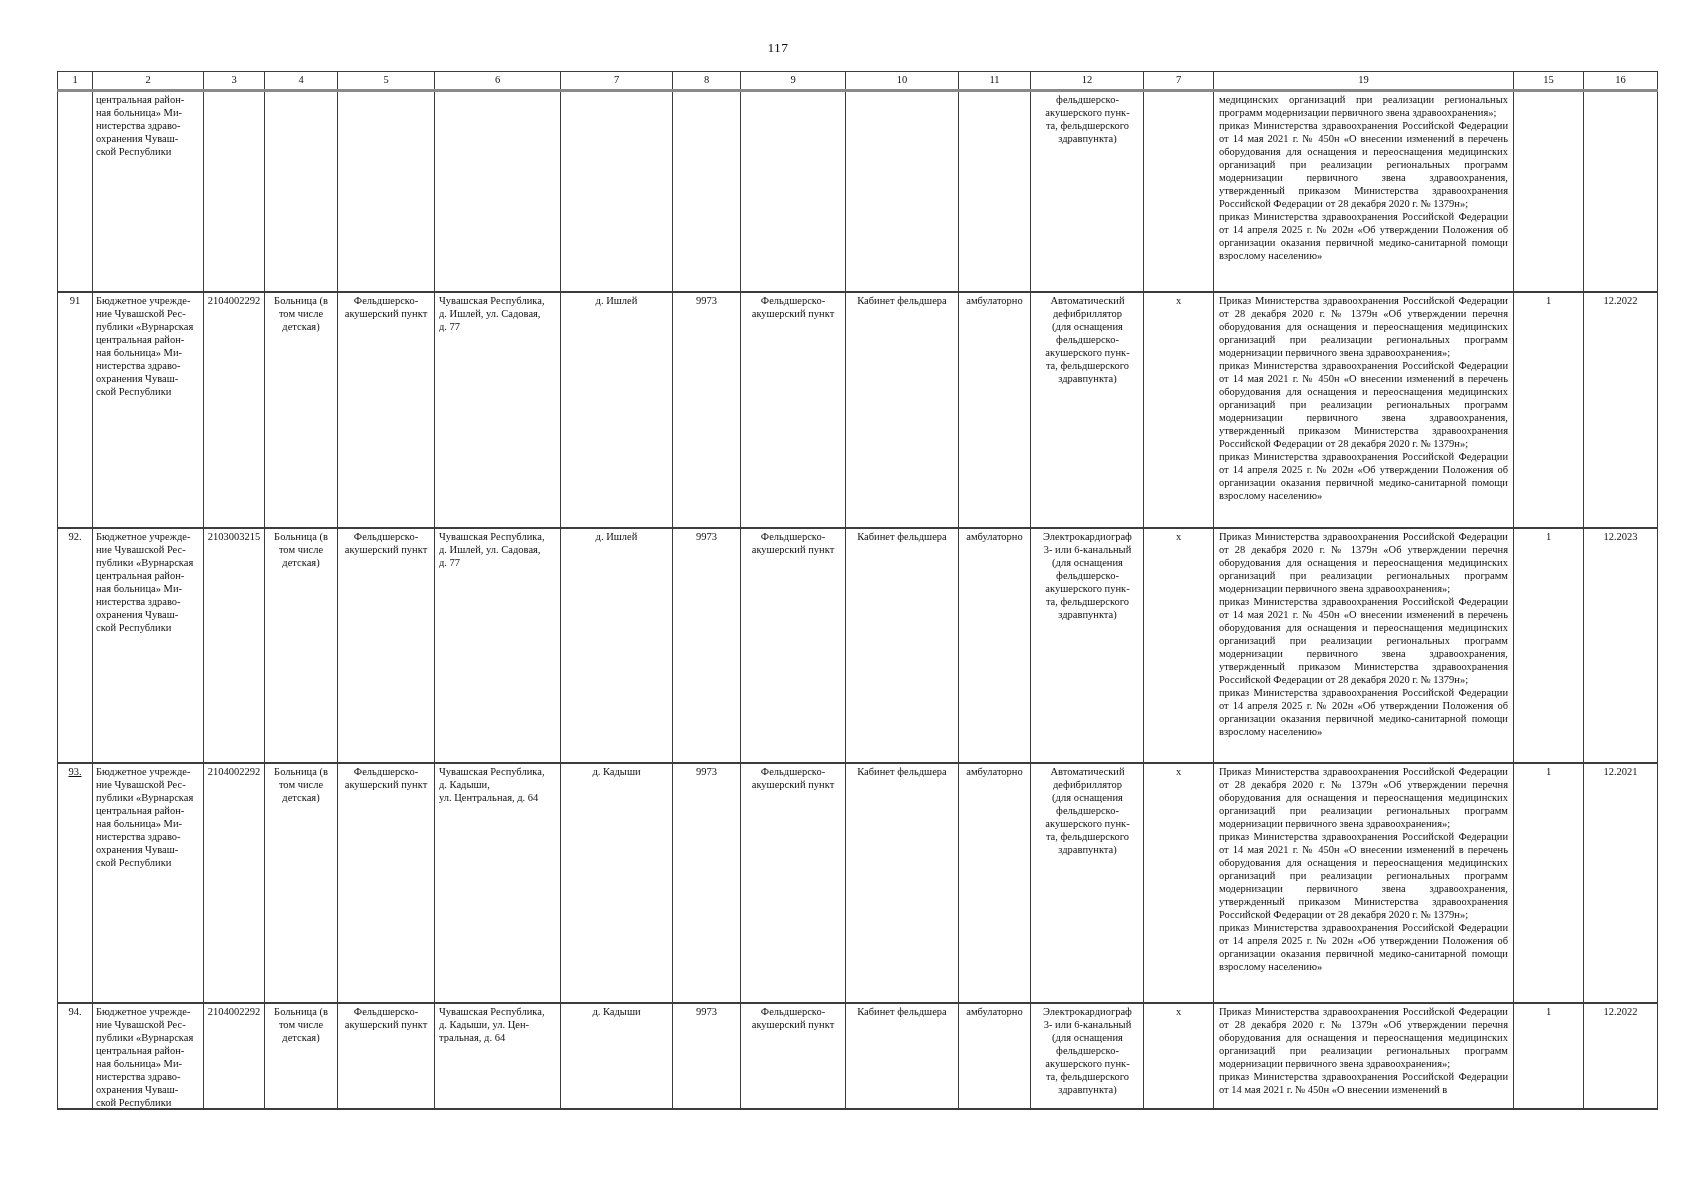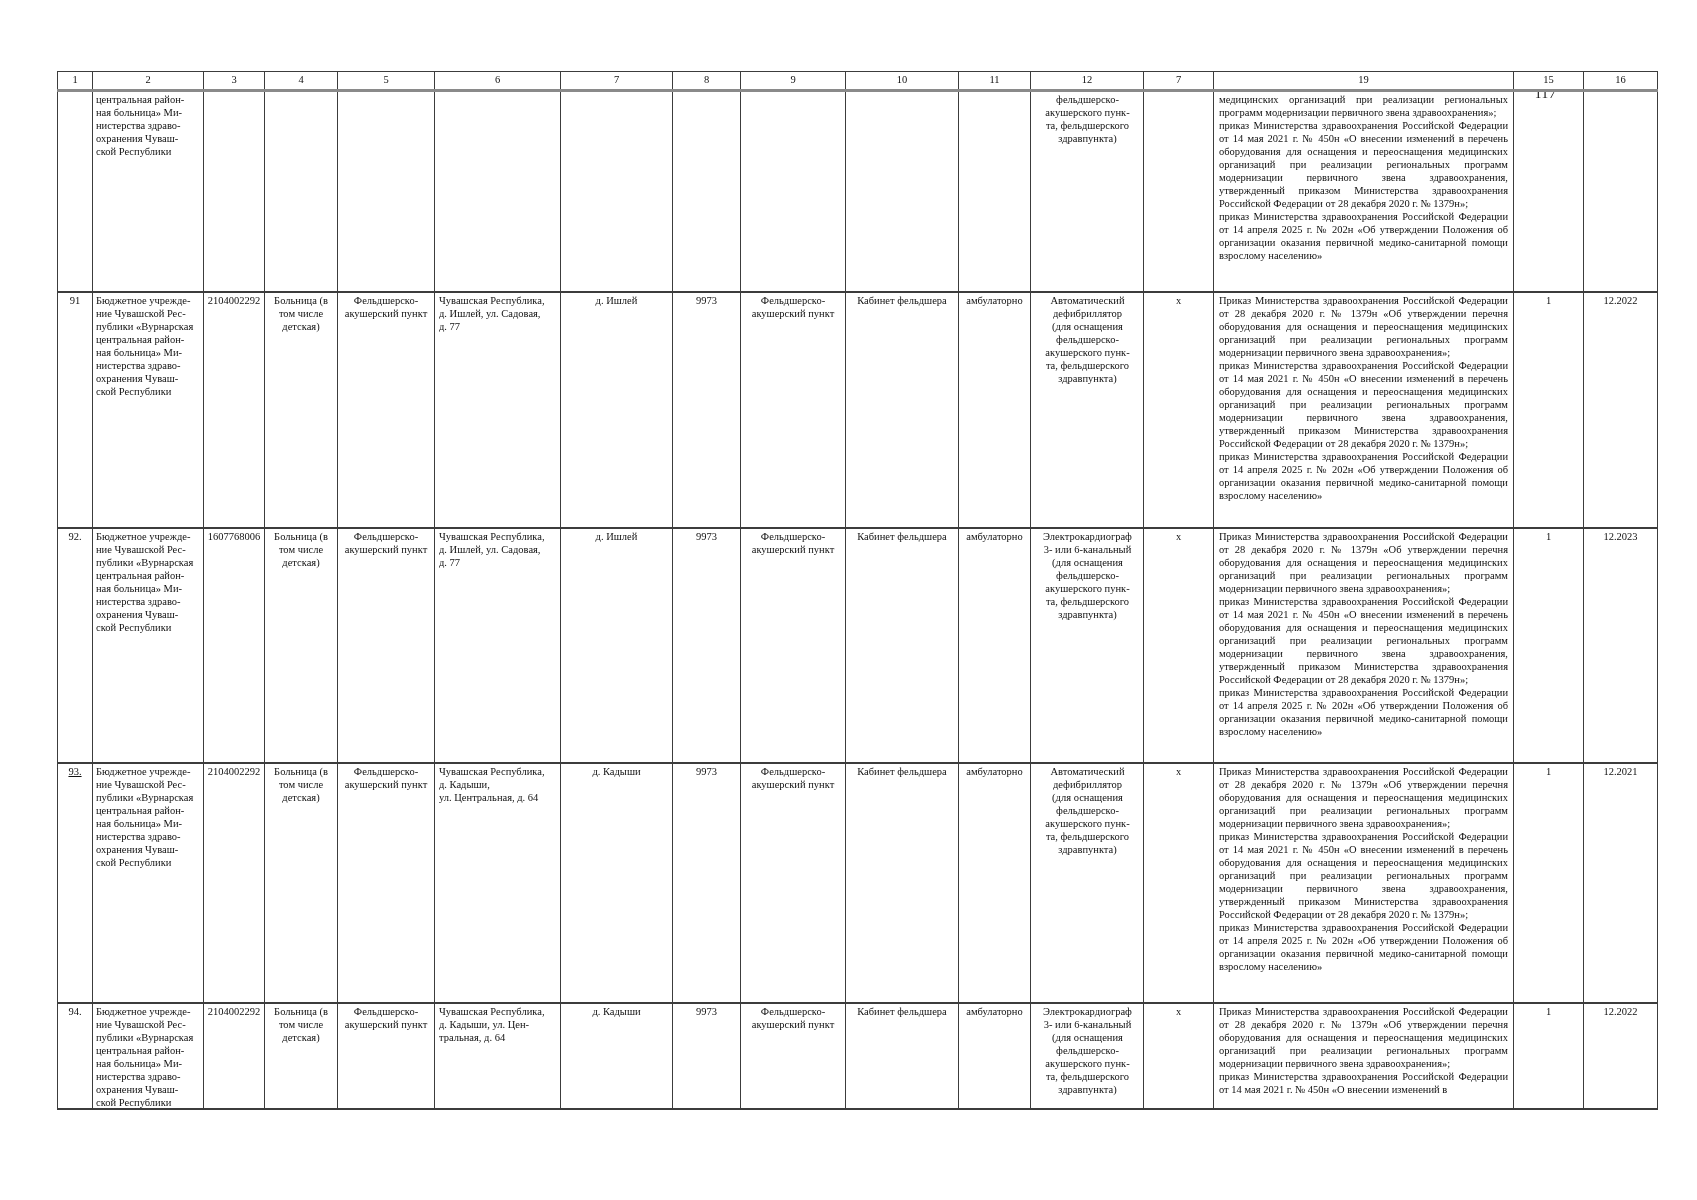--- a/index.html
+++ b/index.html
@@ -1,22 +1,22 @@
 <!DOCTYPE html>
 <html lang="ru"><head>
 <meta charset="utf-8">
 <style>
   html,body{margin:0;padding:0;}
   body{
     width:1697px;height:1200px;position:relative;background:#ffffff;
     font-family:"Liberation Serif", serif;color:#111111;overflow:hidden;
   }
   .page-number{
-    position:absolute;top:40px;left:0;width:1556px;text-align:right;
-    font-size:13.5px;letter-spacing:0.5px;margin-top:46px;
+    position:absolute;top:40px;left:0;width:1556px;text-align:center;
+    font-size:13.5px;letter-spacing:0.5px;
   }
   table.doc{
     position:absolute;left:57px;top:71px;width:1600px;
     border-collapse:collapse;table-layout:fixed;
     font-size:10.5px;line-height:13px;
   }
   table.doc td{
     border-left:1px solid #3c3c3c;border-right:1px solid #3c3c3c;
     vertical-align:top;padding:0;
   }
@@ -213,21 +213,21 @@
           <div class="box" style="height: 232px;">Бюджетное учрежде-
 ние Чувашской Рес-
 публики «Вурнарская
 центральная район-
 ная больница» Ми-
 нистерства здраво-
 охранения Чуваш-
 ской Республики</div>
         </td>
         <td class="c3">
-          <div class="box" style="height: 232px;">1607768006</div>
+          <div class="box" style="height: 232px;">2103003215</div>
         </td>
         <td class="c4">
           <div class="box" style="height: 232px;">Больница (в том числе детская)</div>
         </td>
         <td class="c5">
           <div class="box" style="height: 232px;">Фельдшерско-акушерский пункт</div>
         </td>
         <td class="c6">
           <div class="box" style="height: 232px;">Чувашская Республика,
 д. Ишлей, ул. Садовая,

